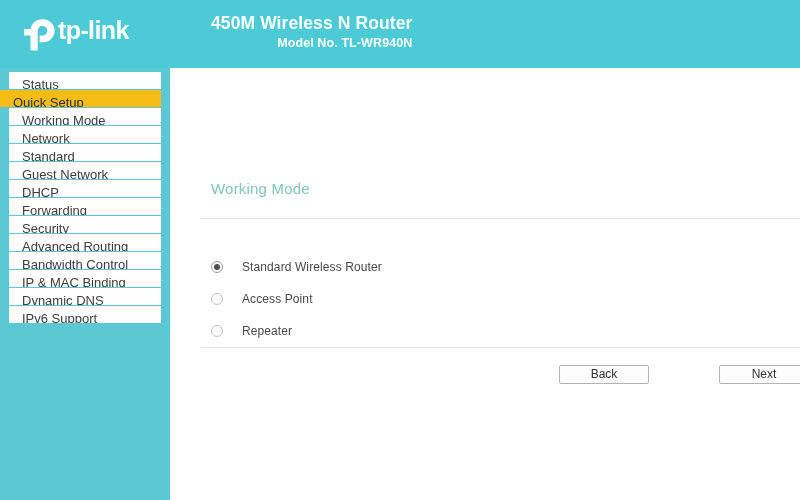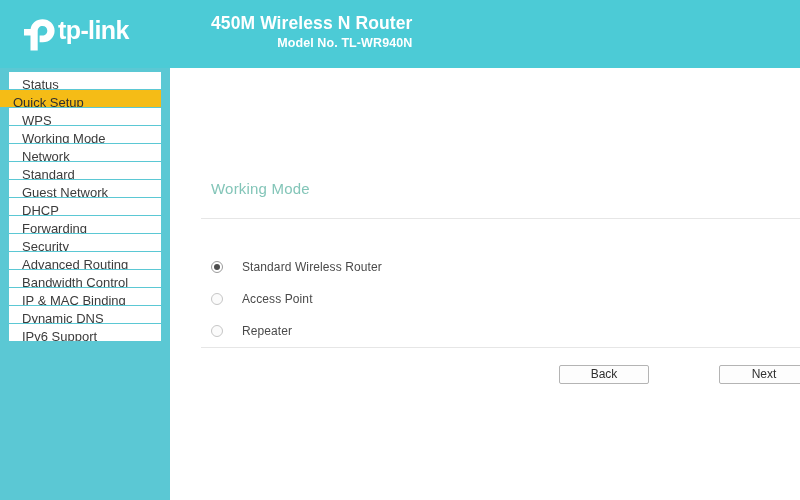--- a/index.html
+++ b/index.html
@@ -220,21 +220,20 @@
     <div class="title-wrap">
       <div class="title-main">450M Wireless N Router</div>
       <div class="title-sub">Model No. TL-WR940N</div>
     </div>
   </div>
 
   <div class="sidebar">
     <ul class="menu" id="menu-list">
         <li class="menu-item">Status</li>
         <li class="menu-item active">Quick Setup</li>
-        <li class="menu-item">WPS</li>
         <li class="menu-item">Working Mode</li>
         <li class="menu-item">Network</li>
         <li class="menu-item">Standard</li>
         <li class="menu-item">Guest Network</li>
         <li class="menu-item">DHCP</li>
         <li class="menu-item">Forwarding</li>
         <li class="menu-item">Security</li>
         <li class="menu-item">Advanced Routing</li>
         <li class="menu-item">Bandwidth Control</li>
         <li class="menu-item">IP &amp; MAC Binding</li>

